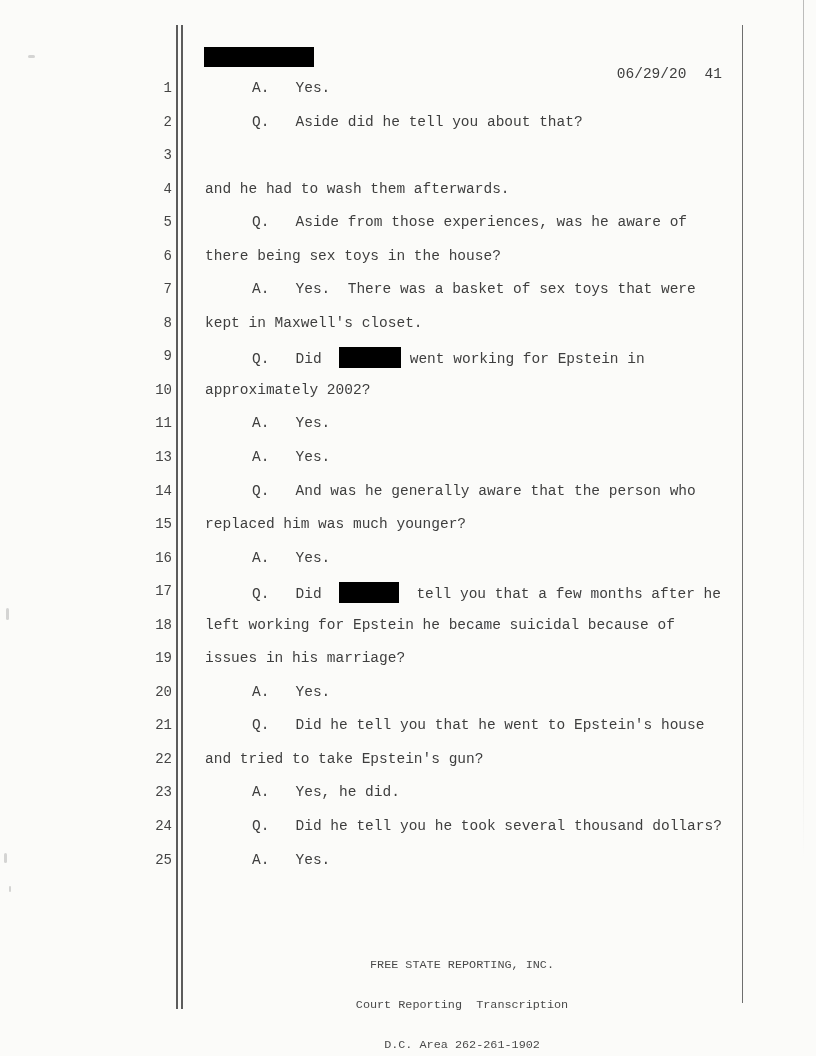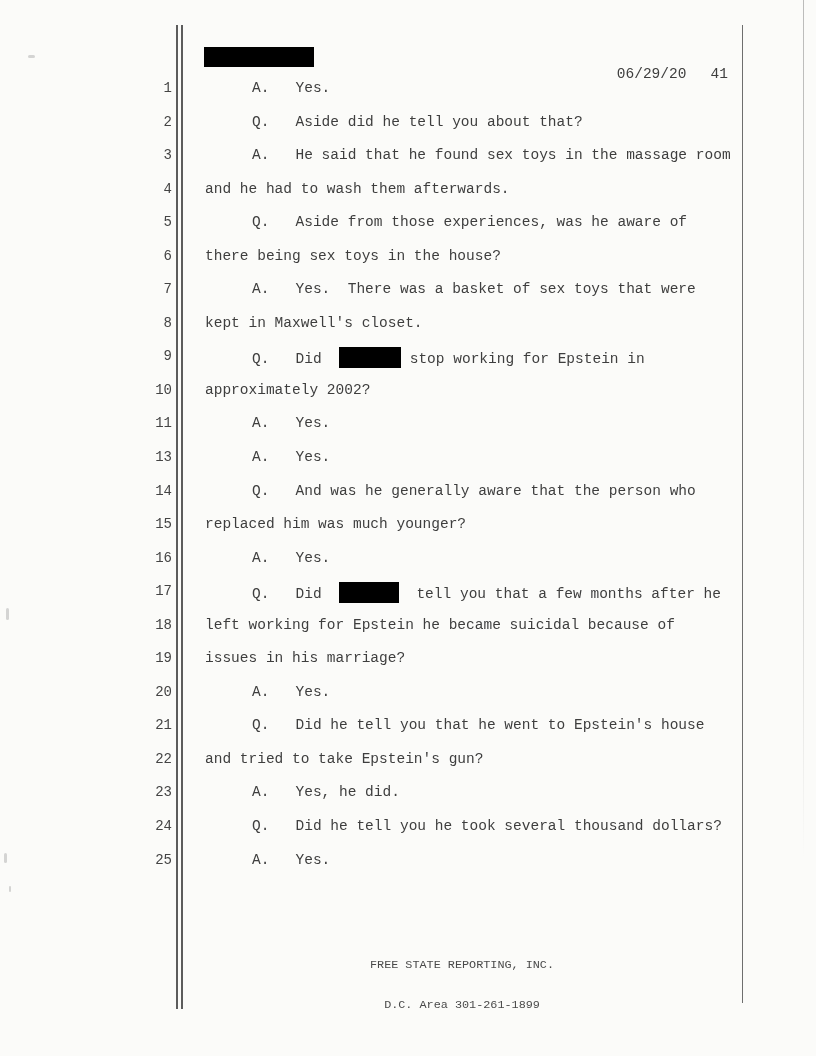--- a/index.html
+++ b/index.html
@@ -26,21 +26,21 @@
   }
   
   .header-redaction {
     position: absolute; left: 204px; top: 47px;
     width: 110px; height: 20px; background: #000;
   }
   .header-date {
     position: absolute; left: 582px; top: 47px;
     font-size: 14.5px; line-height: 18px; white-space: pre; color: #3e3e3e;
   }
-  .header-date .pgnum { margin-left: 24px; }
+  .header-date .pgnum { margin-left: 18px; }
   
   #lines { position: absolute; top: 79px; left: 0; right: 0; }
   .row { position: relative; height: 33.55px; }
   .num {
     position: absolute; left: 130px; width: 42px;
     text-align: right; font-size: 14px; line-height: 18px; color: #444;
   }
   .content {
     position: absolute; left: 205px; top: 0;
     font-size: 14.5px; line-height: 19px; white-space: pre; color: #3e3e3e;
@@ -89,21 +89,20 @@
       <div class="row">
         <span class="num">1</span>
         <span class="content qa"><span>A.   Yes.</span></span>
       </div>
       <div class="row">
         <span class="num">2</span>
         <span class="content qa"><span>Q.   Aside did he tell you about that?</span></span>
       </div>
       <div class="row">
         <span class="num">3</span>
-        <span class="content qa"><span>A.   He said that he found sex toys in the massage room</span></span>
       </div>
       <div class="row">
         <span class="num">4</span>
         <span class="content"><span>and he had to wash them afterwards.</span></span>
       </div>
       <div class="row">
         <span class="num">5</span>
         <span class="content qa"><span>Q.   Aside from those experiences, was he aware of</span></span>
       </div>
       <div class="row">
@@ -113,21 +112,21 @@
       <div class="row">
         <span class="num">7</span>
         <span class="content qa"><span>A.   Yes.  There was a basket of sex toys that were</span></span>
       </div>
       <div class="row">
         <span class="num">8</span>
         <span class="content"><span>kept in Maxwell's closet.</span></span>
       </div>
       <div class="row">
         <span class="num">9</span>
-        <span class="content qa"><span>Q.   Did  </span><span class="redact" style="width: 62px;"></span><span> stop working for Epstein in</span></span>
+        <span class="content qa"><span>Q.   Did  </span><span class="redact" style="width: 62px;"></span><span> went working for Epstein in</span></span>
       </div>
       <div class="row">
         <span class="num">10</span>
         <span class="content"><span>approximately 2002?</span></span>
       </div>
       <div class="row">
         <span class="num">11</span>
         <span class="content qa"><span>A.   Yes.</span></span>
       </div>
       <div class="row">
@@ -179,21 +178,22 @@
         <span class="content qa"><span>Q.   Did he tell you he took several thousand dollars?</span></span>
       </div>
       <div class="row">
         <span class="num">25</span>
         <span class="content qa"><span>A.   Yes.</span></span>
       </div>
     </div>
 
   <div class="footer">
     <div>FREE STATE REPORTING, INC.</div>
-    <div>D.C. Area 301-261-1899</div>
+    <div>Court Reporting  Transcription</div>
+    <div>D.C. Area 262-261-1902</div>
     
   </div>
 
   <div class="bates">GM_GJ_SDNY_00000432</div>
 
   <div class="speck speck-1"></div>
   <div class="speck speck-2"></div>
   <div class="speck speck-3"></div>
   <div class="speck speck-4"></div>
 

